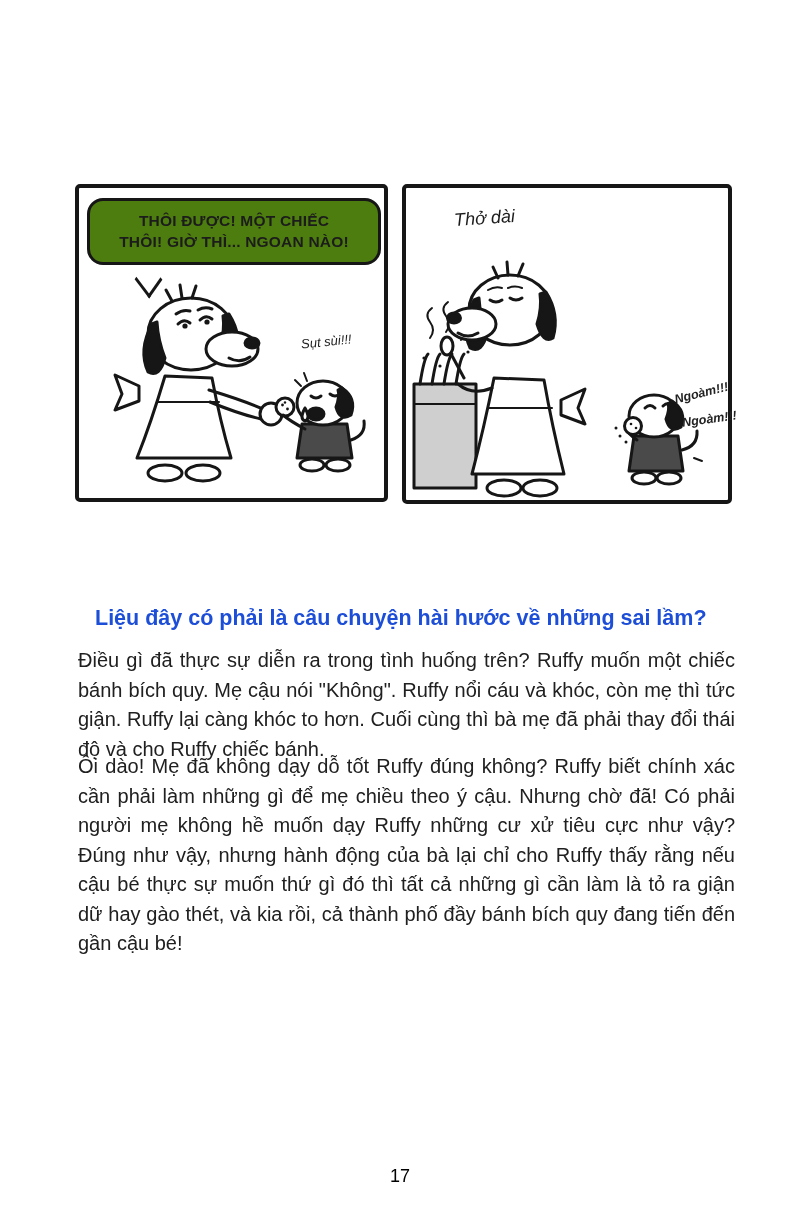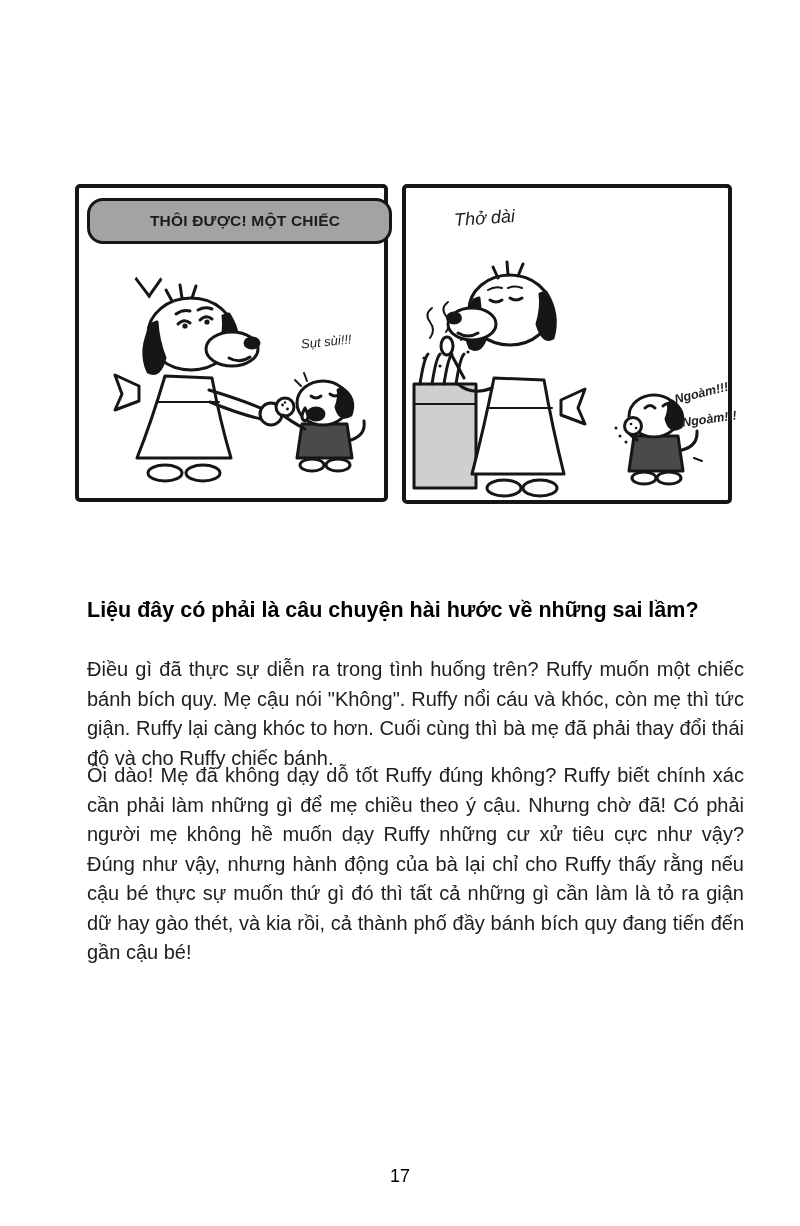--- a/index.html
+++ b/index.html
@@ -34,22 +34,22 @@
   }
   .panel-1 { width: 313px; height: 318px; }
   .panel-2 { width: 330px; height: 320px; }
   .panel svg { position: absolute; left: 0; top: 0; }
 
   .bubble {
     position: absolute;
     left: 8px;
     top: 10px;
     width: 276px;
-    padding: 9px 6px 10px 17px;
-    background: #a3a3a3;
+    padding: 9px 6px 10px 6px;
+    background: #4d7c0f;
     border: 3px solid #161616;
     border-radius: 16px;
     text-align: center;
     font-weight: bold;
     font-size: 15.5px;
     line-height: 21px;
     letter-spacing: 0.2px;
     z-index: 3;
   }
   .bubble-tail {
@@ -98,28 +98,28 @@
   }
 
   
   .heading {
     position: absolute;
     left: 79px;
     top: 590px;
     width: 660px;
     font-size: 21.5px;
     font-weight: bold;
-    color: #000000;
-    margin: 8px;
+    color: #1d4ed8;
+    margin: 16px;
   }
   .para {
     position: absolute;
     left: 78px;
     width: 657px;
-    margin: 9px;
+    margin: 0;
     font-size: 20px;
     line-height: 29.5px;
     text-align: justify;
     color: #202020;
   }
   .para-1 { top: 646px; }
   .para-2 { top: 752px; }
 
   .page-number {
     position: absolute;
@@ -205,20 +205,21 @@
 
           <path d="M226 220 q-6 11 0 13 q6 -2 0 -13" fill="#fff"></path>
 
           <path d="M222 198 l-6 -6" stroke-width="2"></path>
           <path d="M228 193 l-3 -8" stroke-width="2"></path>
         </g>
       </svg>
       <div class="bubble-tail"></div>
       <div class="bubble">
         <div>THÔI ĐƯỢC! MỘT CHIẾC</div>
+        <div>THÔI! GIỜ THÌ... NGOAN NÀO!</div>
       </div>
       <div class="sfx sfx-sniffle">Sụt sùi!!!</div>
     </div>
 
     <div class="panel panel-2">
       <svg viewBox="0 0 322 312" width="322" height="312">
 
         <g stroke="#161616" stroke-width="3" fill="none" stroke-linecap="round" stroke-linejoin="round">
           <rect x="8" y="196" width="62" height="104" fill="#cfcfcf"></rect>
           <path d="M8 216 h62" stroke-width="2"></path>

